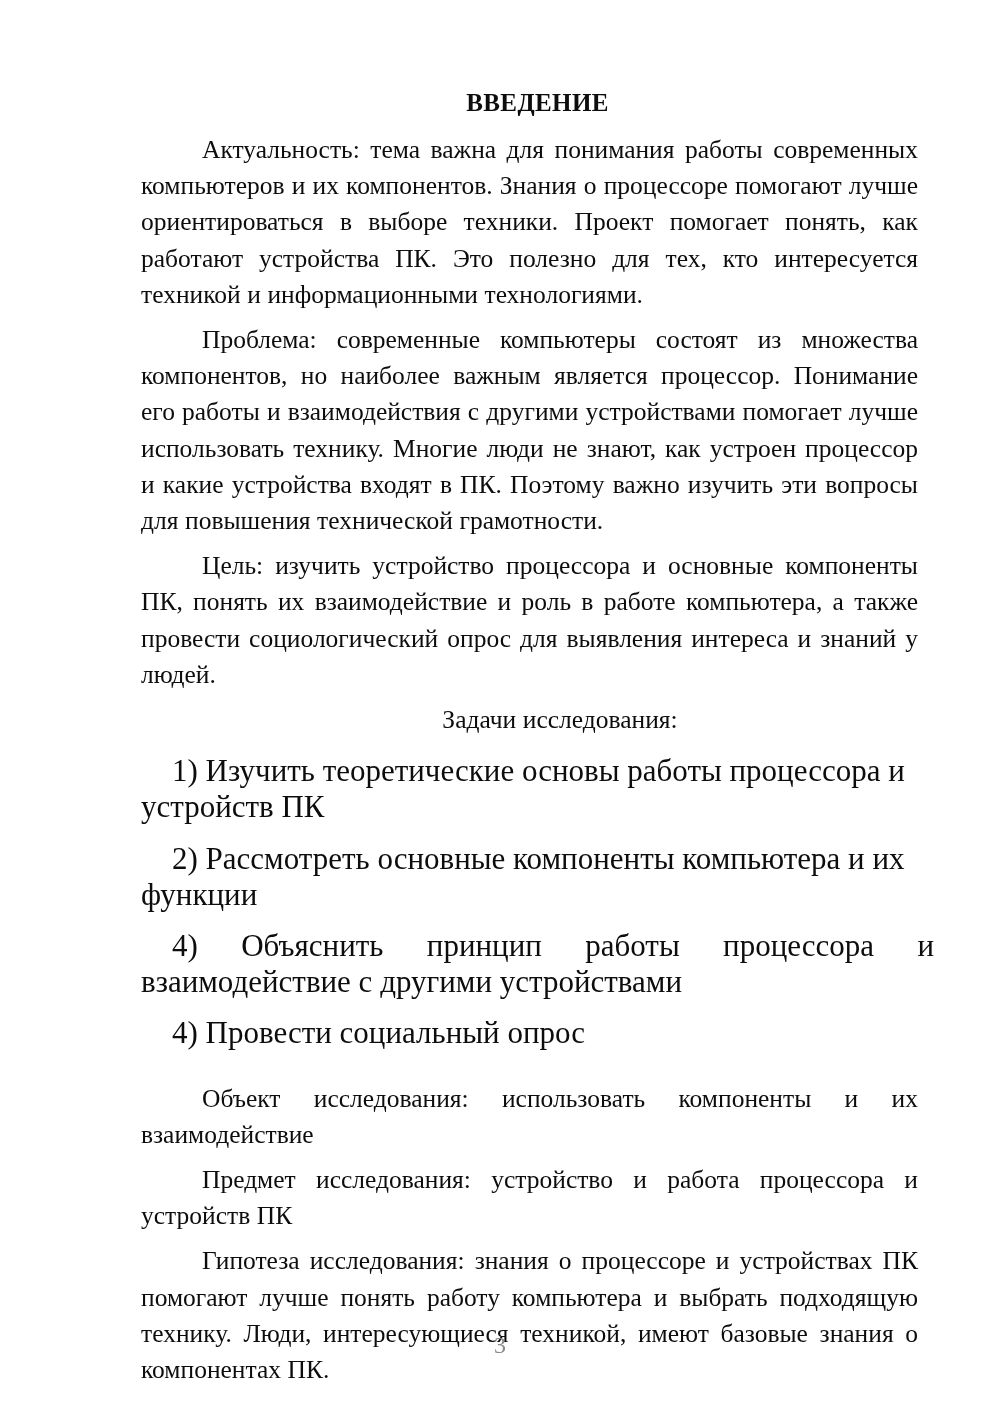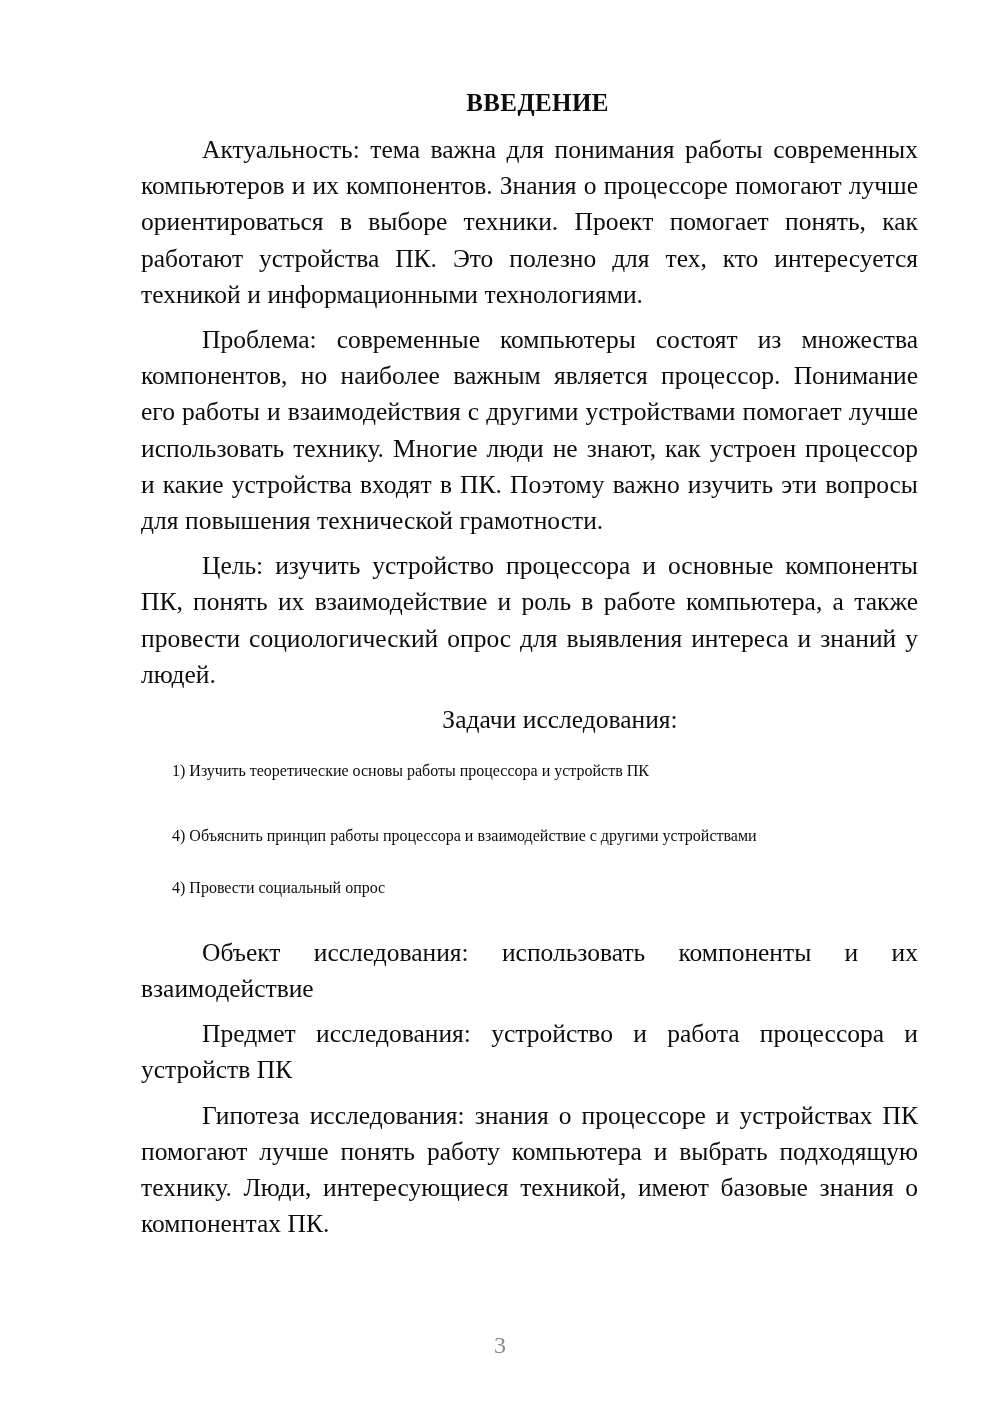--- a/index.html
+++ b/index.html
@@ -53,21 +53,21 @@
     text-align: center;
   }
 
   .list {
     margin: 0;
     padding: 0;
     list-style: none;
   }
 
   .list-item {
-    font-size: 16px;
+    font-size: 31px;
     line-height: 36.2px;
     text-align: justify;
     text-justify: inter-word;
     text-indent: 31px;
     margin: 0 0 1px 0;
   }
 
   .list-item.short {
     text-align: left;
   }
@@ -108,20 +108,21 @@
 
     <div class="gap-sm"></div>
 
     <p class="para short">Задачи исследования:</p>
 
     <div class="gap-md"></div>
 
     <ul class="list">
       <li class="list-item short">1) Изучить теоретические основы работы процессора и устройств ПК</li>
       <div class="gap-md"></div>
+      <li class="list-item short">2) Рассмотреть основные компоненты компьютера и их функции</li>
       <div class="gap-md"></div>
       <li class="list-item">4) Объяснить принцип работы процессора и взаимодействие с другими устройствами</li>
       <div class="gap-md"></div>
       <li class="list-item short">4) Провести социальный опрос</li>
       <div class="gap-md"></div>
     </ul>
 
     <div class="gap-md"></div>
 
     <p class="para">Объект исследования: использовать компоненты и их взаимодействие</p>

